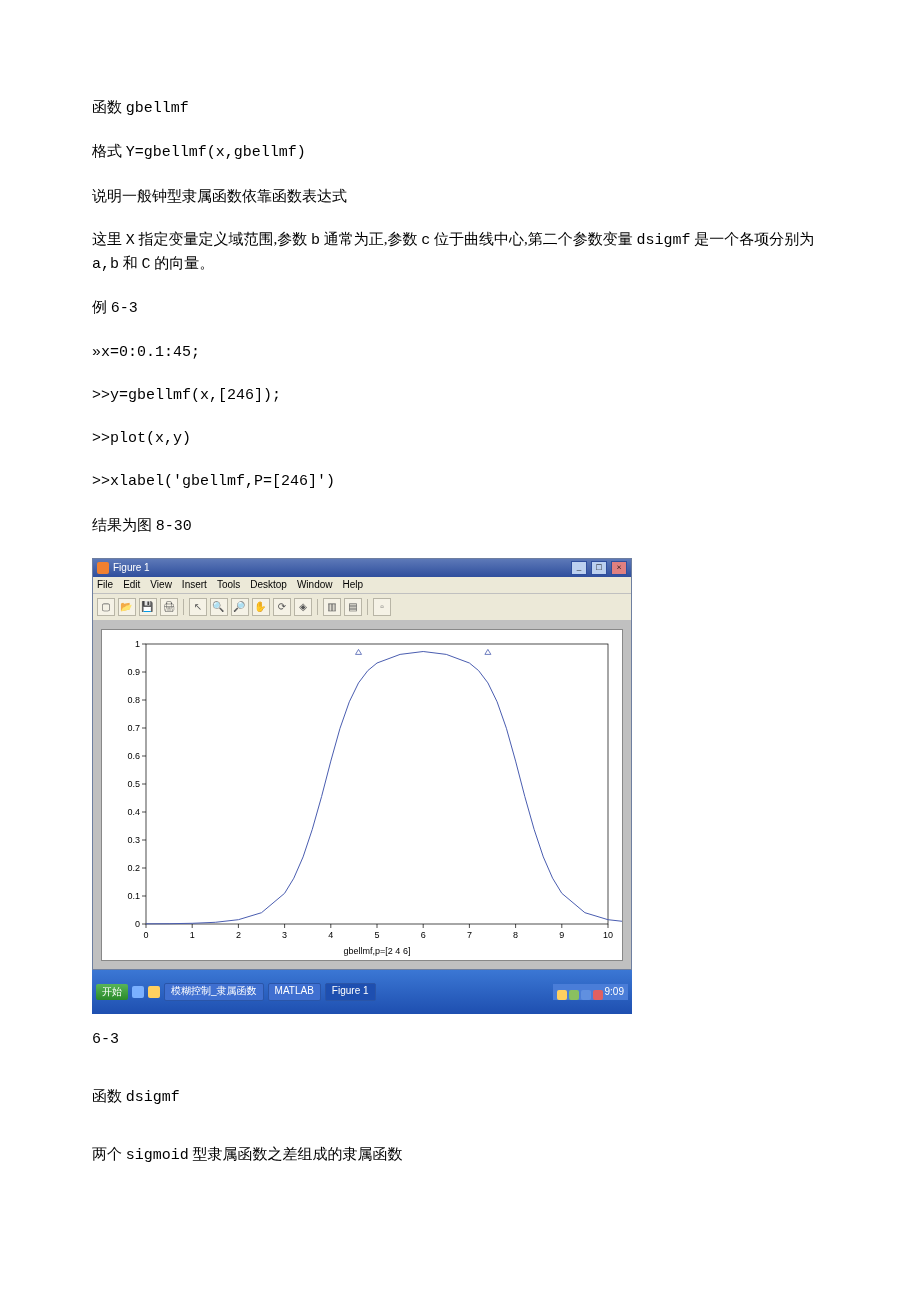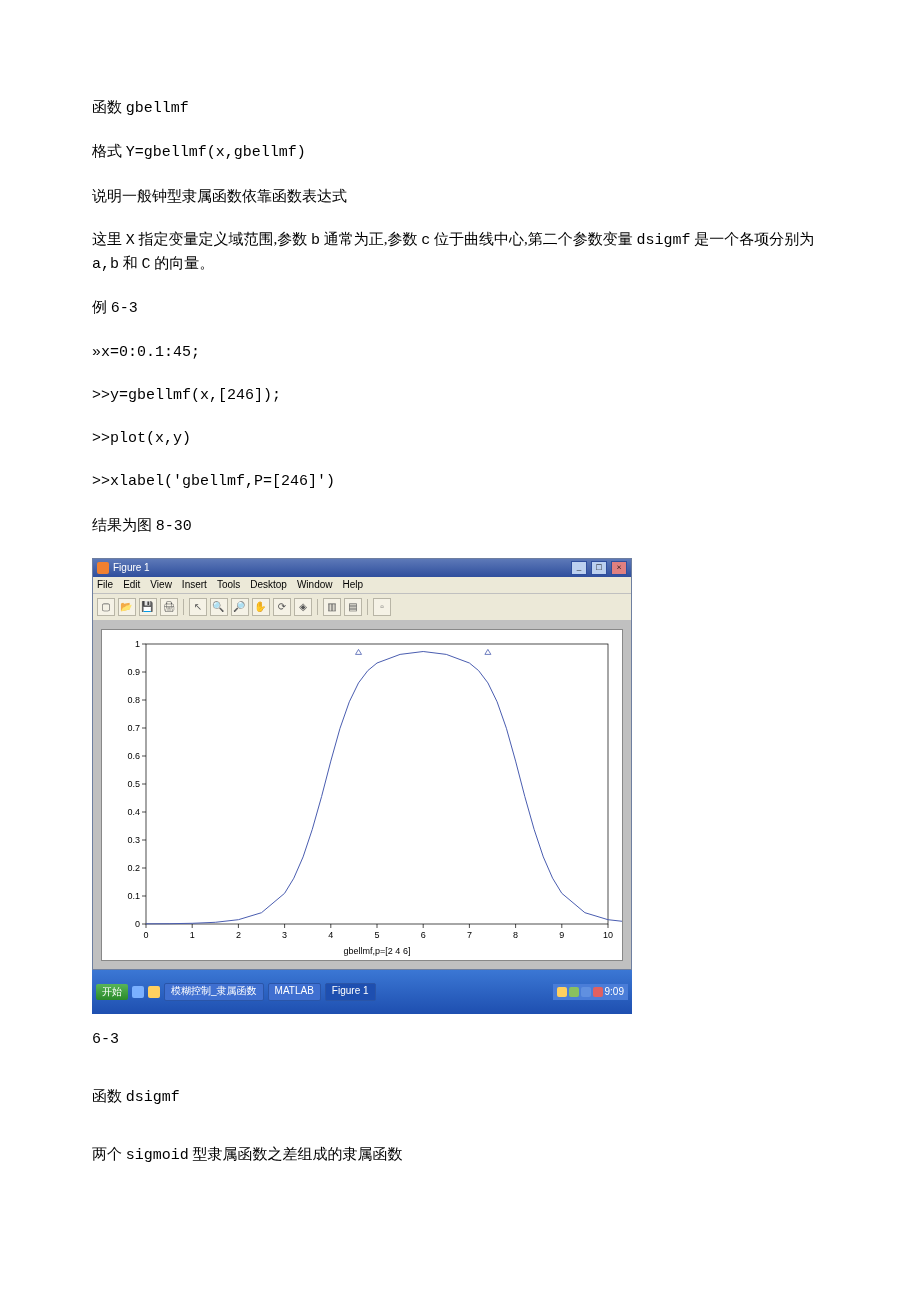--- a/index.html
+++ b/index.html
@@ -126,21 +126,21 @@
     background: #1e4fb0;
   }
   .task-spacer { flex: 1; }
   .tray {
     background: #4a7dd8;
     padding: 0 4px;
     height: 16px;
     line-height: 16px;
     display: flex;
     gap: 2px;
-    align-items: center;
+    align-items: flex-end;
   }
   .tray-icon {
     width: 10px; height: 10px;
     background: #ffd060;
     border-radius: 2px;
   }
 </style>
 </head>
 <body>
 

